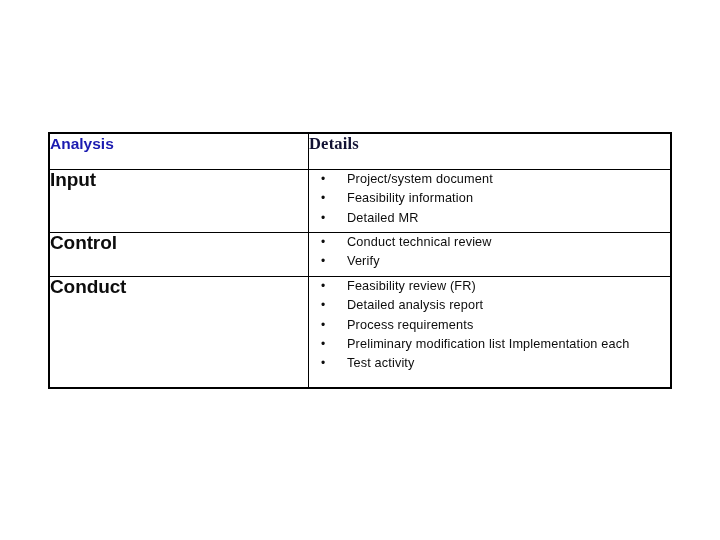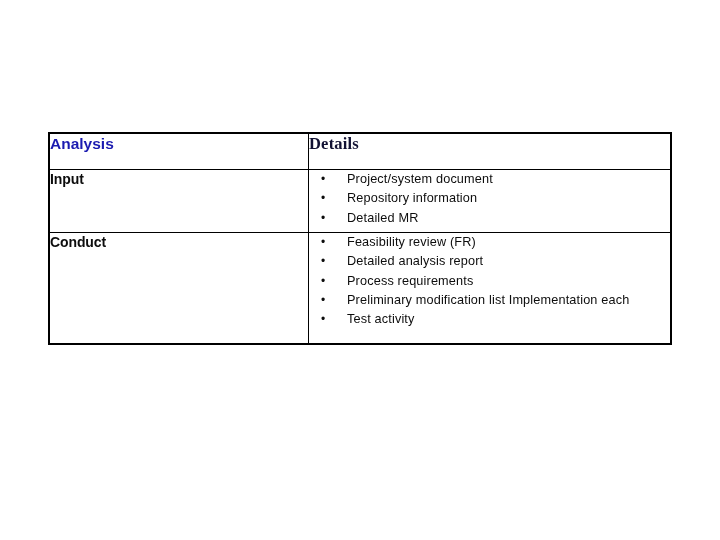--- a/index.html
+++ b/index.html
@@ -88,21 +88,21 @@
     line-height: 20px;
     letter-spacing: 0.2px;
   }
 
   
   .label-cell {
     padding: 10px 0 10px 8px;
   }
   .row-label {
     font-family: "Liberation Sans", sans-serif;
-    font-size: 14px;
+    font-size: 19px;
     font-weight: 700;
     color: #0d0d0d;
     line-height: 19px;
     letter-spacing: -0.1px;
   }
 
   .details-cell {
     padding: 9px 10px 9px 0px;
   }
 
@@ -188,31 +188,48 @@
           <span class="row-label">Input</span>
         </td>
         <td class="details-cell">
           <ul class="item-list">
             <li>
               <span class="marker">•</span>
               <span>Project/system document</span>
             </li>
             <li>
               <span class="marker">•</span>
-              <span>Repository information</span>
+              <span>Feasibility information</span>
             </li>
             <li>
               <span class="marker">•</span>
               <span>Detailed MR</span>
             </li>
           </ul>
         </td>
       </tr>
 
 
+      <tr class="row-control">
+        <td class="label-cell">
+          <span class="row-label">Control</span>
+        </td>
+        <td class="details-cell">
+          <ul class="item-list">
+            <li>
+              <span class="marker">•</span>
+              <span>Conduct technical review</span>
+            </li>
+            <li>
+              <span class="marker">•</span>
+              <span>Verify</span>
+            </li>
+          </ul>
+        </td>
+      </tr>
 
       <tr class="row-output">
         <td class="label-cell">
           <span class="row-label">Conduct</span>
         </td>
         <td class="details-cell">
           <ul class="item-list">
             <li>
               <span class="marker">•</span>
               <span>Feasibility review (FR)</span>

